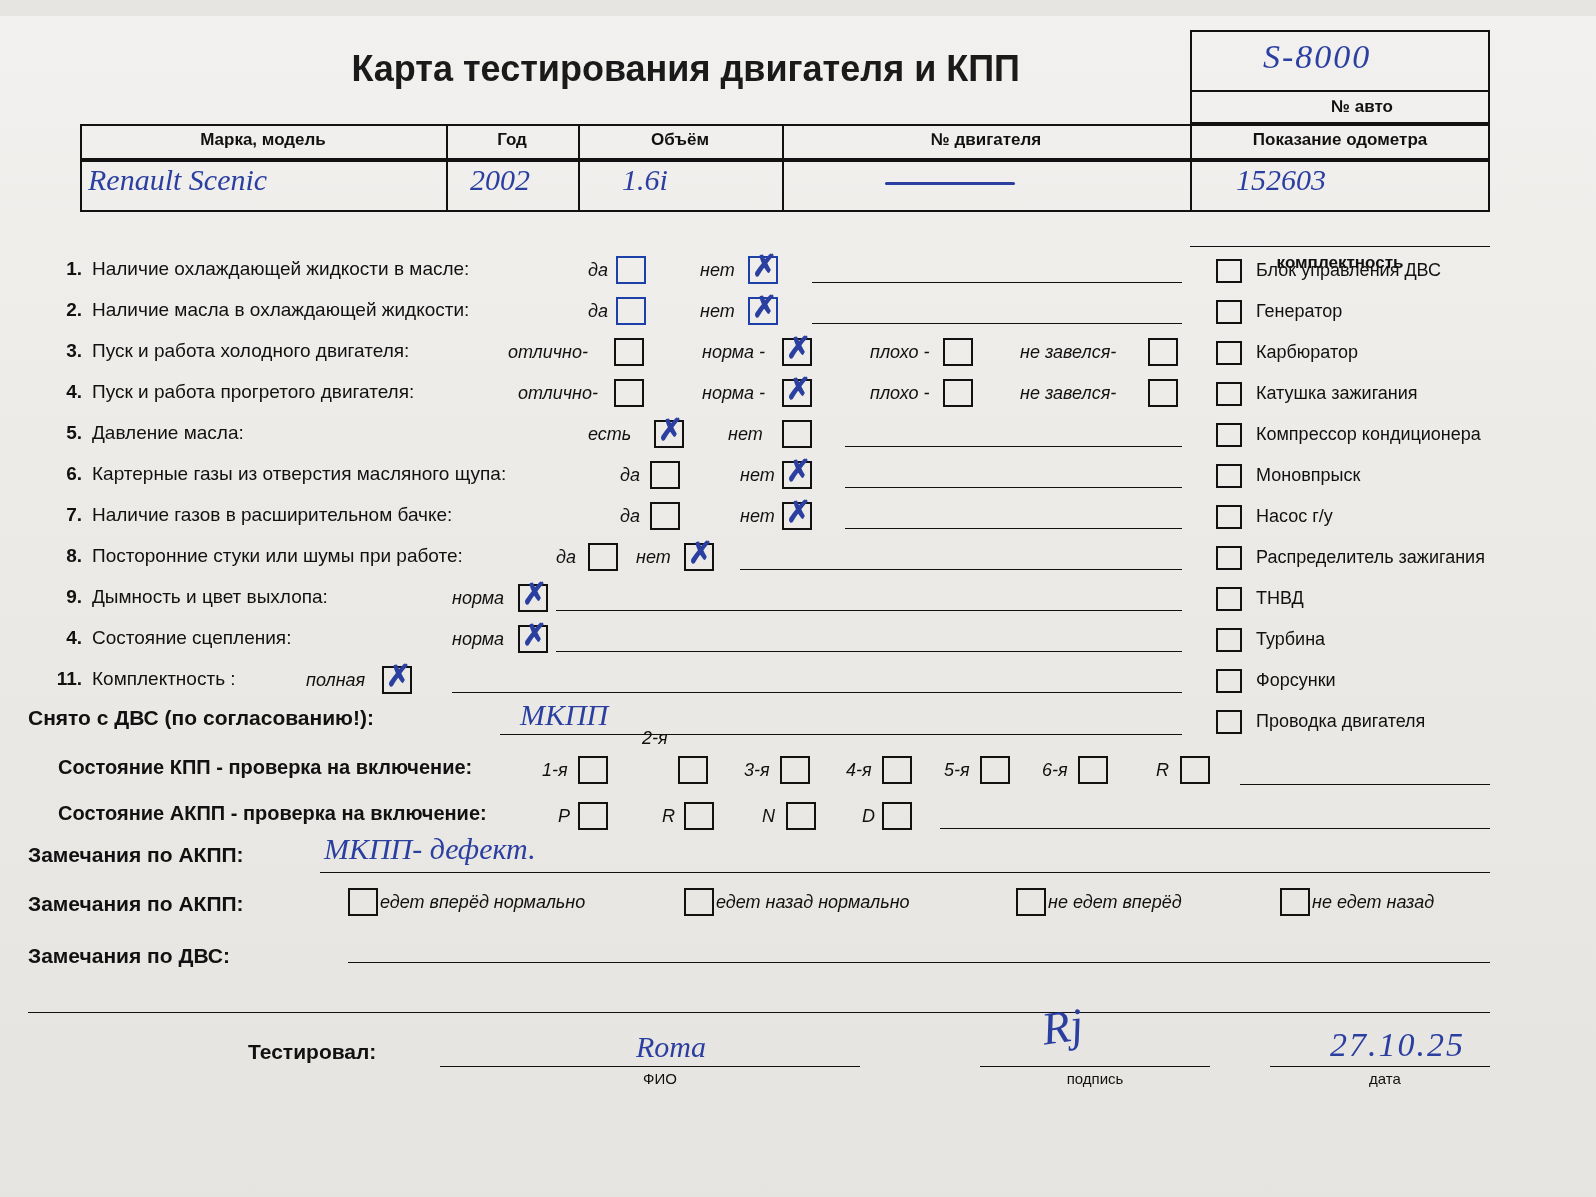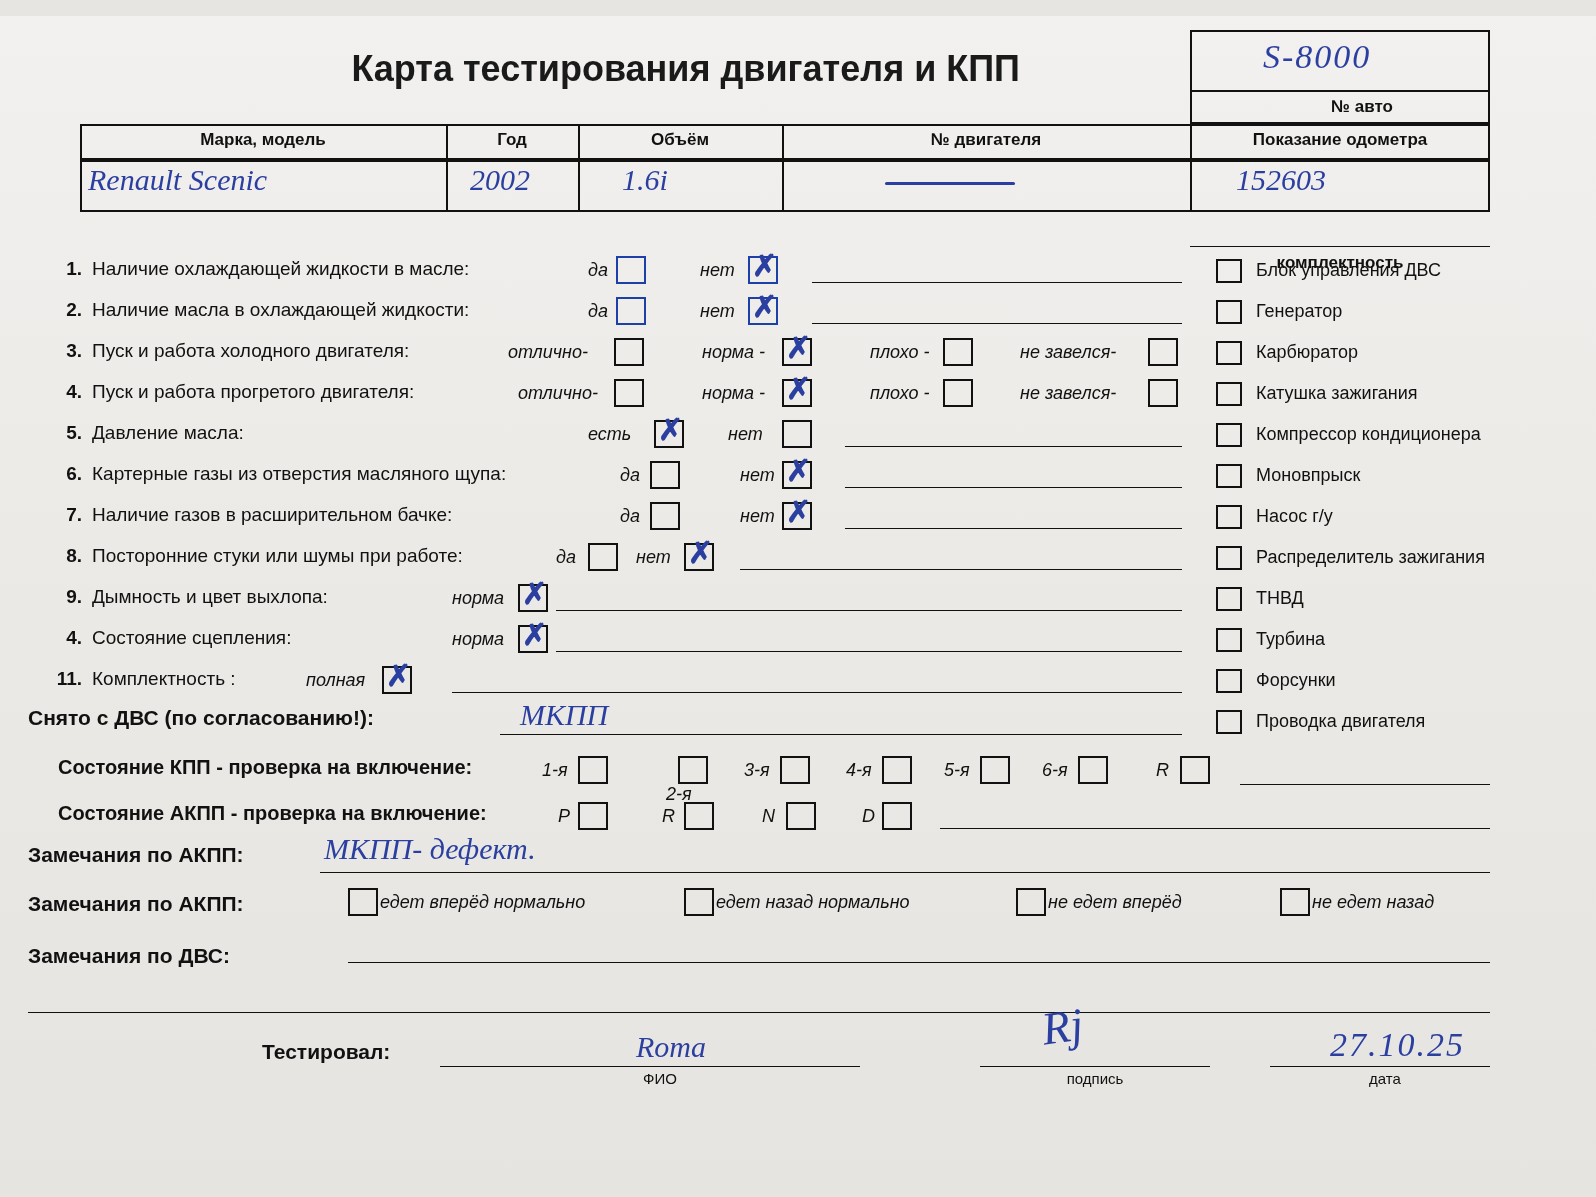--- a/index.html
+++ b/index.html
@@ -237,21 +237,21 @@
   <div class="x" style="left:386px;top:663px;">✗</div>
   <div class="uline" style="left:452px;top:692px;width:730px;"></div>
 
   <div class="bold-lbl" style="left:28px;top:706px;">Снято с ДВС (по согласованию!):</div>
   <div class="hand hw-med" style="position:absolute;left:520px;top:698px;">МКПП</div>
   <div class="uline" style="left:500px;top:734px;width:682px;"></div>
 
   <div class="bold-lbl" style="left:58px;top:756px;font-size:20px;">Состояние КПП - проверка на включение:</div>
   <div class="opt" style="left:542px;top:760px;">1-я</div>
   <div class="cbk" style="left:578px;top:756px;"></div>
-  <div class="opt" style="left:642px;top:784px;margin-left:24px;">2-я</div>
+  <div class="opt" style="left:642px;top:728px;">2-я</div>
   <div class="cbk" style="left:678px;top:756px;"></div>
   <div class="opt" style="left:744px;top:760px;">3-я</div>
   <div class="cbk" style="left:780px;top:756px;"></div>
   <div class="opt" style="left:846px;top:760px;">4-я</div>
   <div class="cbk" style="left:882px;top:756px;"></div>
   <div class="opt" style="left:944px;top:760px;">5-я</div>
   <div class="cbk" style="left:980px;top:756px;"></div>
   <div class="opt" style="left:1042px;top:760px;">6-я</div>
   <div class="cbk" style="left:1078px;top:756px;"></div>
   <div class="opt" style="left:1156px;top:760px;">R</div>
@@ -280,21 +280,21 @@
   <div class="opt" style="left:716px;top:892px;">едет назад нормально</div>
   <div class="cbk" style="left:1016px;top:888px;"></div>
   <div class="opt" style="left:1048px;top:892px;">не едет вперёд</div>
   <div class="cbk" style="left:1280px;top:888px;"></div>
   <div class="opt" style="left:1312px;top:892px;">не едет назад</div>
 
   <div class="bold-lbl" style="left:28px;top:944px;">Замечания по ДВС:</div>
   <div class="uline" style="left:348px;top:962px;width:1142px;"></div>
   <div class="uline" style="left:28px;top:1012px;width:1462px;"></div>
 
-  <div class="bold-lbl" style="left:262px;top:1040px;">Тестировал:</div>
+  <div class="bold-lbl" style="left:248px;top:1040px;">Тестировал:</div>
   <div class="hand hw-med" style="position:absolute;left:636px;top:1030px;">Roma</div>
   <div class="uline" style="left:440px;top:1066px;width:420px;"></div>
   <div class="small-c" style="left:600px;top:1070px;width:120px;">ФИО</div>
 
   <div class="sig" style="left:1042px;top:1000px;">Rj</div>
   <div class="uline" style="left:980px;top:1066px;width:230px;"></div>
   <div class="small-c" style="left:1020px;top:1070px;width:150px;">подпись</div>
 
   <div class="hand hw-big" style="position:absolute;left:1282px;top:1026px;">27.10.25</div>
   <div class="uline" style="left:1270px;top:1066px;width:220px;"></div>

